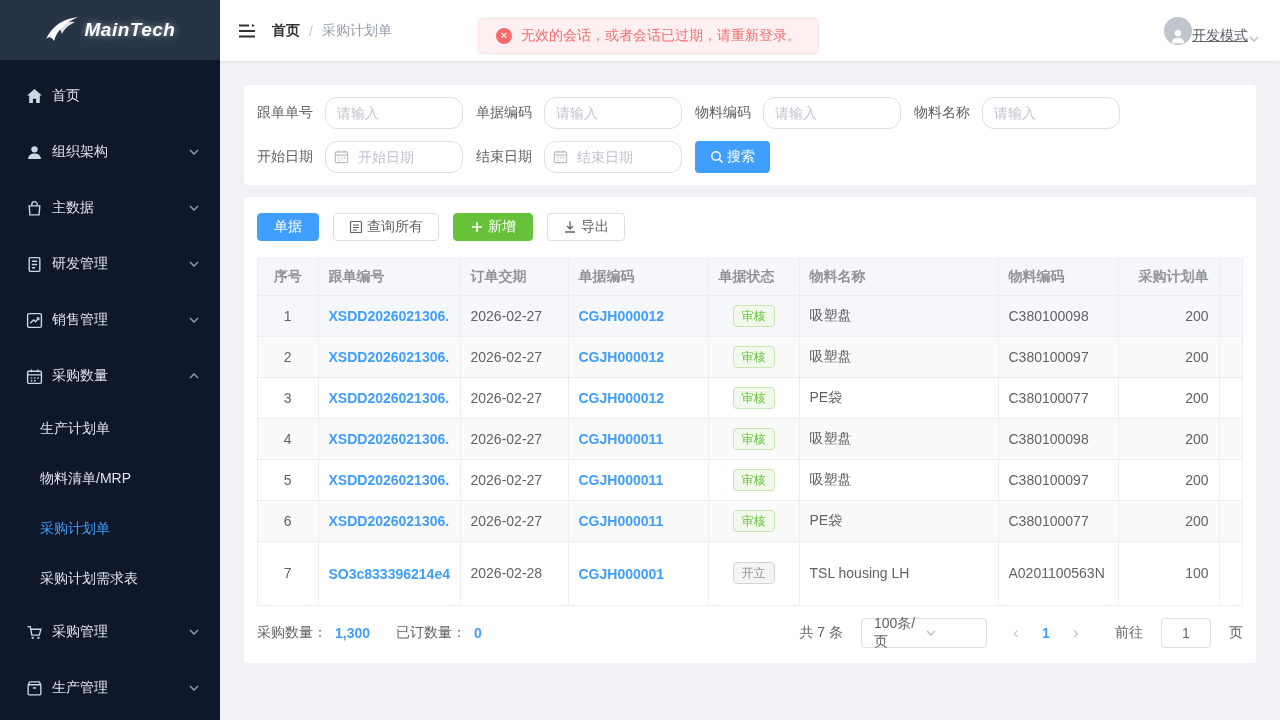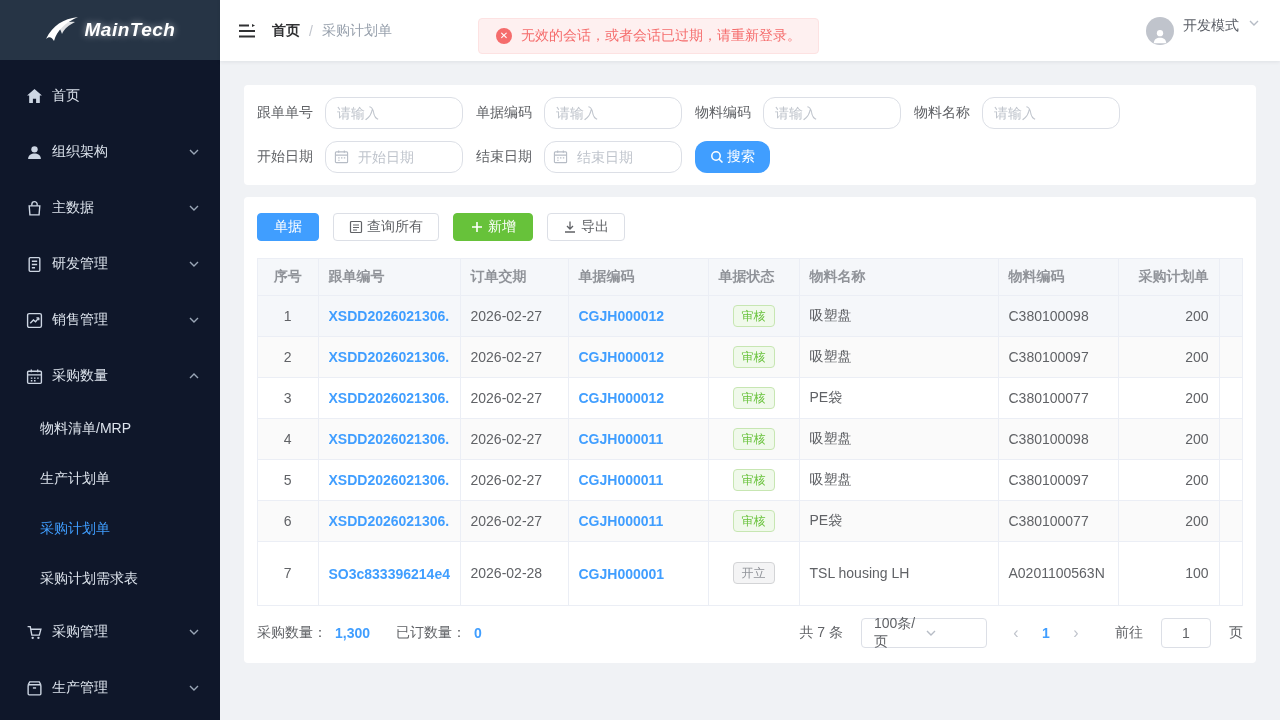--- a/index.html
+++ b/index.html
@@ -23,21 +23,21 @@
   
   .main { flex:1; display:flex; flex-direction:column; height:720px; }
   .topbar { height:61px; background:#fff; display:flex; align-items:center; position:relative; box-shadow:0 1px 4px rgba(0,21,41,.08); z-index:5; }
   .collapse-btn { margin-left:18px; display:inline-flex; cursor:pointer; color:#303133; }
   .breadcrumb { margin-left:16px; display:flex; align-items:center; gap:9px; }
   .bc-home { color:#303133; font-weight:bold; cursor:pointer; }
   .bc-sep { color:#c0c4cc; }
   .bc-current { color:#97a0ac; }
   .toast { position:absolute; left:258px; top:18px; height:36px; background:#fef0f0; border:1px solid #fde2e2; border-radius:4px; display:flex; align-items:center; gap:9px; padding:0 17px; color:#f56c6c; }
   .toast-icon { width:16px; height:16px; border-radius:50%; background:#f56c6c; color:#fff; font-size:10px; line-height:16px; text-align:center; font-weight:bold; }
-  .userbox { margin-left:auto; margin-right:20px; display:flex; align-items:flex-start; gap:9px; cursor:pointer; }
+  .userbox { margin-left:auto; margin-right:20px; display:flex; align-items:flex-end; cursor:pointer;text-decoration:underline; }
   .avatar { width:28px; height:28px; border-radius:50%; background:#c0c4cc; display:flex; align-items:flex-end; justify-content:center; overflow:hidden; }
   .avatar svg { width:18px; height:18px; }
   .user-name { color:#5a5e66; }
   .user-caret { color:#b6bcc5; display:inline-flex; }
   .user-caret svg { width:12px; height:12px; }
 
   .content { flex:1; background:#f0f2f5; padding:24px 24px 0; overflow:hidden; }
   .panel { background:#fff; border-radius:4px; }
 
   
@@ -45,21 +45,21 @@
   .filter-row { display:flex; align-items:center; height:32px; }
   .filter-row + .filter-row { margin-top:12px; }
   .f-label { width:56px; margin-right:12px; color:#606266; white-space:nowrap; }
   .f-group { display:flex; align-items:center; margin-right:13px; }
   .f-input { width:138px; height:32px; border:1px solid #dcdfe6; border-radius:12px; padding:0 11px; font-size:14px; color:#606266; font-family:inherit; outline:none; }
   .f-input::placeholder { color:#bfc4cc; }
   .date-wrap { position:relative; width:138px; }
   .date-wrap .f-input { width:138px; padding-left:32px; }
   .date-icon { position:absolute; left:9px; top:8px; color:#b6bcc5; display:inline-flex; }
   .date-icon svg { width:15px; height:15px; }
-  .search-btn { height:32px; padding:0 15px; background:#409eff; border:none; border-radius:12px; color:#fff; font-size:14px; font-family:inherit; display:inline-flex; align-items:center; gap:3px; cursor:pointer; }
+  .search-btn { height:32px; padding:0 15px; background:#409eff; border:none; border-radius:4px; color:#fff; font-size:14px; font-family:inherit; display:inline-flex; align-items:center; gap:3px; cursor:pointer; }
   .search-btn svg { width:14px; height:14px; }
 
   
   .table-panel { margin-top:12px; padding:16px 13px 14px; }
   .toolbar { display:flex; gap:14px; margin-bottom:17px; }
   .btn { height:28px; border-radius:4px; font-size:14px; font-family:inherit; display:inline-flex; align-items:center; gap:4px; cursor:pointer; padding:0 15px; }
   .btn svg { width:14px; height:14px; }
   .btn-primary { background:#409eff; border:1px solid #409eff; color:#fff; padding:0 16px; }
   .btn-plain { background:#fff; border:1px solid #dcdfe6; color:#606266; }
   .btn-success { background:#67c23a; border:1px solid #67c23a; color:#fff; padding:0 16px; }
@@ -187,24 +187,24 @@
       <span class="mi-label">采购数量</span>
       <span class="mi-caret">
         <svg viewBox="0 0 12 12" fill="none" stroke="currentColor" stroke-width="1.4">
             <path d="M2 8 L6 4 L10 8"></path>
           </svg>
       </span>
     </div>
 
     <div class="submenu">
       <div class="submenu-item">
+        <span>生产计划单</span>
+      </div>
+      <div class="submenu-item">
         <span>物料清单/MRP</span>
-      </div>
-      <div class="submenu-item">
-        <span>生产计划单</span>
       </div>
       <div class="submenu-item active">
         <span>采购计划单</span>
       </div>
       <div class="submenu-item">
         <span>采购计划需求表</span>
       </div>
     </div>
 
     <div class="menu-item">

